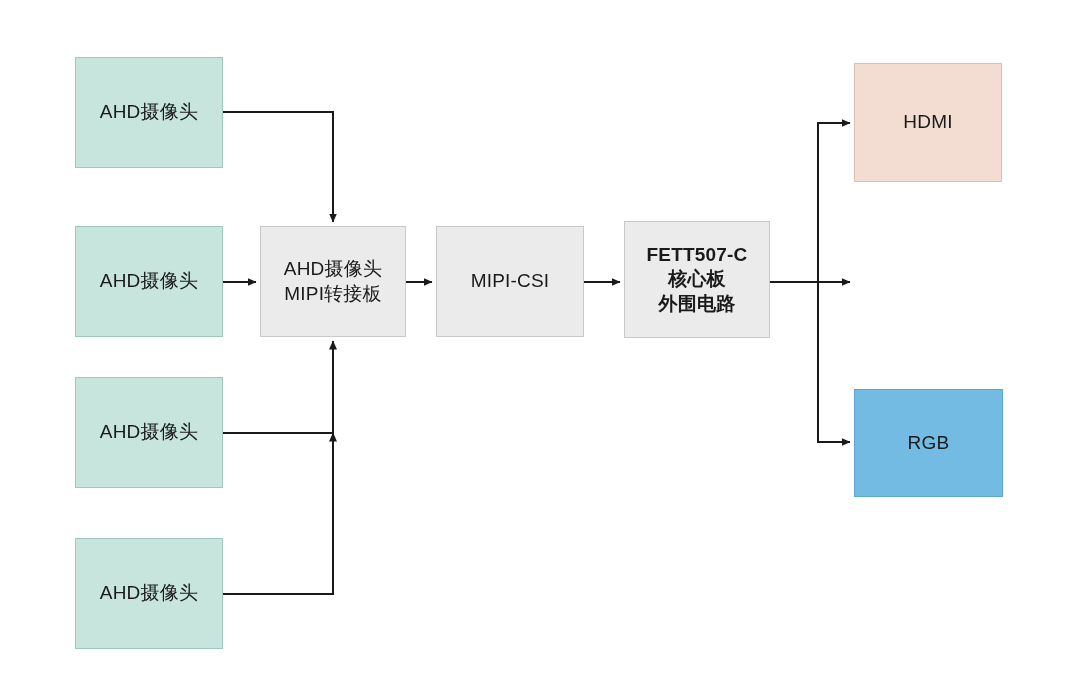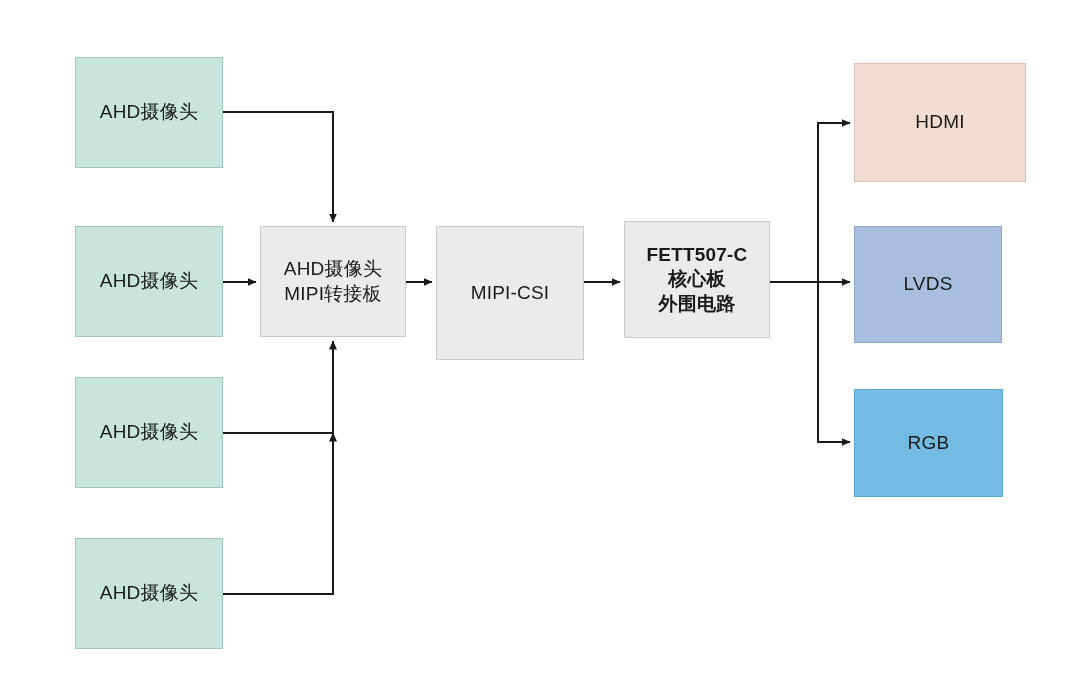--- a/index.html
+++ b/index.html
@@ -95,25 +95,24 @@
 
   <div class="node cam" style="left:75px; top:226px; width:148px; height:111px;">AHD摄像头</div>
 
   <div class="node cam" style="left:75px; top:377px; width:148px; height:111px;">AHD摄像头</div>
 
   <div class="node cam" style="left:75px; top:538px; width:148px; height:111px;">AHD摄像头</div>
 
   <div class="node proc" style="left:260px; top:226px; width:146px; height:111px;">AHD摄像头
 MIPI转接板</div>
 
-  <div class="node proc" style="left:436px; top:226px; width:148px; height:134px;">MIPI-CSI</div>
+  <div class="node proc" style="left:436px; top:226px; width:148px; height:111px;">MIPI-CSI</div>
 
   <div class="node proc" style="left:624px; top:221px; width:146px; height:117px;font-weight:bold;">FETT507-C
 核心板
 外围电路</div>
 
-  <div class="node out-hdmi" style="left:854px; top:63px; width:172px; height:119px;">HDMI</div>
+  <div class="node out-hdmi" style="left:854px; top:63px; width:148px; height:119px;">HDMI</div>
 
-  <div class="node out-lvds" style="left:854px; top:226px; width:148px; height:117px;">LVDS</div>
 
   <div class="node out-rgb" style="left:854px; top:389px; width:149px; height:108px;">RGB</div>
 
 </div>
 
 </body></html>

